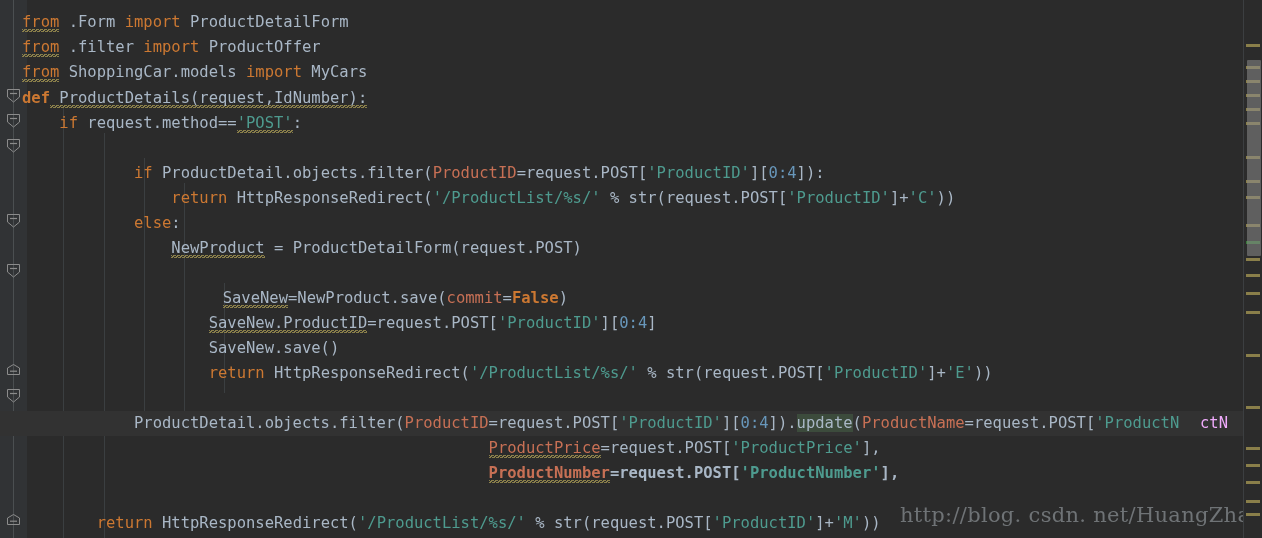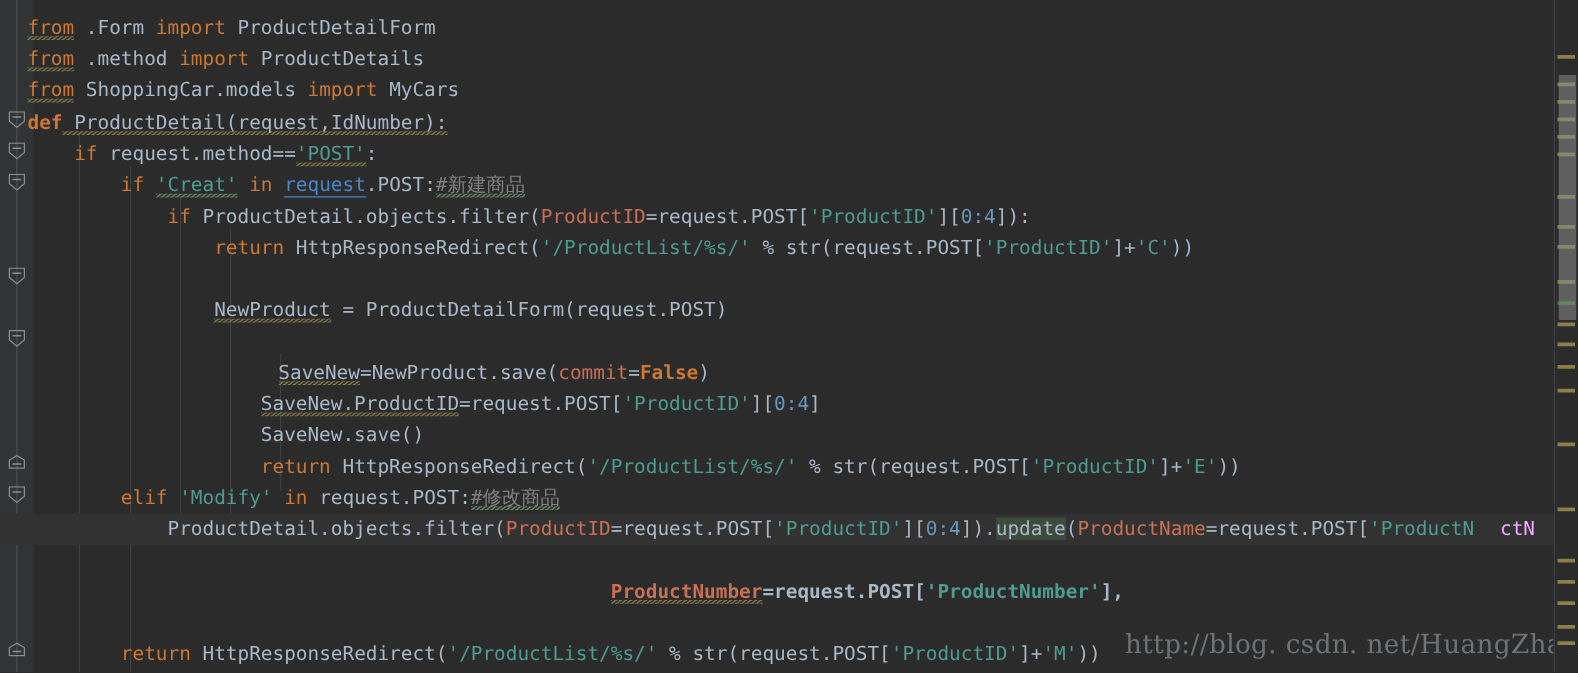--- a/index.html
+++ b/index.html
@@ -157,35 +157,35 @@
   <div id="guides">
       <div class="indent-guide" style="left: 63px; top: 108px; height: 430px;"></div>
       <div class="indent-guide" style="left: 104px; top: 133px; height: 405px;"></div>
       <div class="indent-guide" style="left: 144px; top: 158px; height: 260px;"></div>
       <div class="indent-guide" style="left: 184px; top: 183px; height: 235px;"></div>
       <div class="indent-guide" style="left: 224px; top: 283px; height: 110px;"></div>
     </div>
 
   <div class="code" id="code">
       <div class="line" style="top: 10px;"><span class="txt"><span class="kw sq">from</span><span class="id"> .Form </span><span class="kw">import</span><span class="id"> ProductDetailForm</span></span></div>
-      <div class="line" style="top: 35px;"><span class="txt"><span class="kw sq">from</span><span class="id"> .method </span><span class="kw">import</span><span class="id"> ProductDetails</span></span></div>
+      <div class="line" style="top: 35px;"><span class="txt"><span class="kw sq">from</span><span class="id"> .filter </span><span class="kw">import</span><span class="id"> ProductOffer</span></span></div>
       <div class="line" style="top: 60px;"><span class="txt"><span class="kw sq">from</span><span class="id"> ShoppingCar.models </span><span class="kw">import</span><span class="id"> MyCars</span></span></div>
-      <div class="line" style="top: 86px;"><span class="txt"><span class="kwb">def</span><span class="id sq"> ProductDetail</span><span class="id sq">(request,IdNumber):</span></span></div>
+      <div class="line" style="top: 86px;"><span class="txt"><span class="kwb">def</span><span class="id sq"> ProductDetails</span><span class="id sq">(request,IdNumber):</span></span></div>
       <div class="line" style="top: 111px;"><span class="txt"><span class="id">    </span><span class="kw">if</span><span class="id"> request.method==</span><span class="str sq">'POST'</span><span class="id">:</span></span></div>
-      <div class="line" style="top: 136px;"><span class="txt"><span class="id">        </span><span class="kw">if</span><span class="id"> </span><span class="str sqb">'Creat'</span><span class="id"> </span><span class="kw">in</span><span class="id"> </span><span class="link">request</span><span class="id">.POST:</span><span class="cmt sqb">#新建商品</span></span></div>
       <div class="line" style="top: 161px;"><span class="txt"><span class="id">            </span><span class="kw">if</span><span class="id"> ProductDetail.objects.filter(</span><span class="param">ProductID</span><span class="id">=request.POST[</span><span class="str">'ProductID'</span><span class="id">][</span><span class="num">0:4</span><span class="id">]):</span></span></div>
       <div class="line" style="top: 186px;"><span class="txt"><span class="id">                </span><span class="kw">return</span><span class="id"> HttpResponseRedirect(</span><span class="str">'/ProductList/%s/'</span><span class="id"> % </span><span class="id">str(request.POST[</span><span class="str">'ProductID'</span><span class="id">]+</span><span class="str">'C'</span><span class="id">))</span></span></div>
+      <div class="line" style="top: 211px;"><span class="txt"><span class="id">            </span><span class="kw">else</span><span class="id">:</span></span></div>
       <div class="line" style="top: 236px;"><span class="txt"><span class="id">                </span><span class="id sq">NewProduct</span><span class="id"> = ProductDetailForm(request.POST)</span></span></div>
       <div class="line" style="top: 286px; padding-left: 14px;"><span class="txt"><span class="id">                    </span><span class="id sq">SaveNew</span><span class="id">=NewProduct.save(</span><span class="param">commit</span><span class="id">=</span><span class="kwb">False</span><span class="id">)</span></span></div>
       <div class="line" style="top: 311px;"><span class="txt"><span class="id">                    </span><span class="id sq">SaveNew.ProductID</span><span class="id">=request.POST[</span><span class="str">'ProductID'</span><span class="id">][</span><span class="num">0:4</span><span class="id">]</span></span></div>
       <div class="line" style="top: 336px;"><span class="txt"><span class="id">                    </span><span class="id">SaveNew.save()</span></span></div>
       <div class="line" style="top: 361px;"><span class="txt"><span class="id">                    </span><span class="kw">return</span><span class="id"> HttpResponseRedirect(</span><span class="str">'/ProductList/%s/'</span><span class="id"> % </span><span class="id">str(request.POST[</span><span class="str">'ProductID'</span><span class="id">]+</span><span class="str">'E'</span><span class="id">))</span></span></div>
-      <div class="line" style="top: 386px;"><span class="txt"><span class="id">        </span><span class="kw">elif</span><span class="id"> </span><span class="str">'Modify'</span><span class="id"> </span><span class="kw">in</span><span class="id"> request.POST:</span><span class="cmt sqb">#修改商品</span></span></div>
       <div class="cur-line" style="top: 411px;"></div>
       <div class="line" style="top: 411px;"><span class="txt"><span class="id">            </span><span class="id">ProductDetail.objects.filter(</span><span class="param">ProductID</span><span class="id">=request.POST[</span><span class="str">'ProductID'</span><span class="id">][</span><span class="num">0:4</span><span class="id">]).</span><span class="id hl-occ">update</span><span class="id">(</span><span class="param">ProductName</span><span class="id">=request.POST[</span><span class="str">'ProductN</span></span></div>
+      <div class="line" style="top: 436px;"><span class="txt"><span class="id">                                                  </span><span class="param sq">ProductPrice</span><span class="id">=request.POST[</span><span class="str">'ProductPrice'</span><span class="id">],</span></span></div>
       <div class="line" style="top: 461px; font-weight: bold;"><span class="txt"><span class="id">                                                  </span><span class="param sq">ProductNumber</span><span class="id">=request.POST[</span><span class="str">'ProductNumber'</span><span class="id">],</span></span></div>
       <div class="line" style="top: 511px;"><span class="txt"><span class="id">        </span><span class="kw">return</span><span class="id"> HttpResponseRedirect(</span><span class="str">'/ProductList/%s/'</span><span class="id"> % </span><span class="id">str(request.POST[</span><span class="str">'ProductID'</span><span class="id">]+</span><span class="str">'M'</span><span class="id">))</span></span></div>
     </div>
 
   <div class="watermark" id="watermark" style="left: 900px; top: 503px; color: rgb(111, 115, 118);">http://blog. csdn. net/HuangZhang_123</div>
 
   <div class="text-area-edge" id="edge" style="right: 18px;"></div>
   <div class="right-strip">
     <div id="markers">
         <div class="marker" style="top: 44px; background: rgb(138, 127, 74);"></div>

